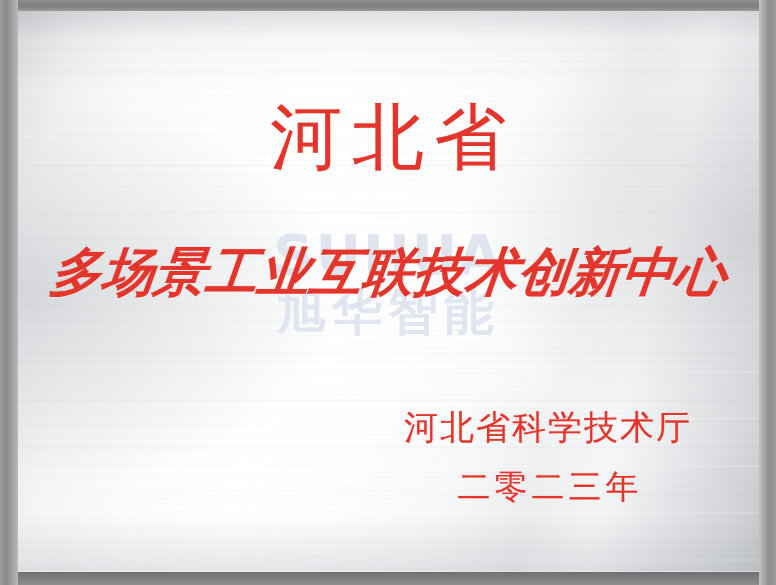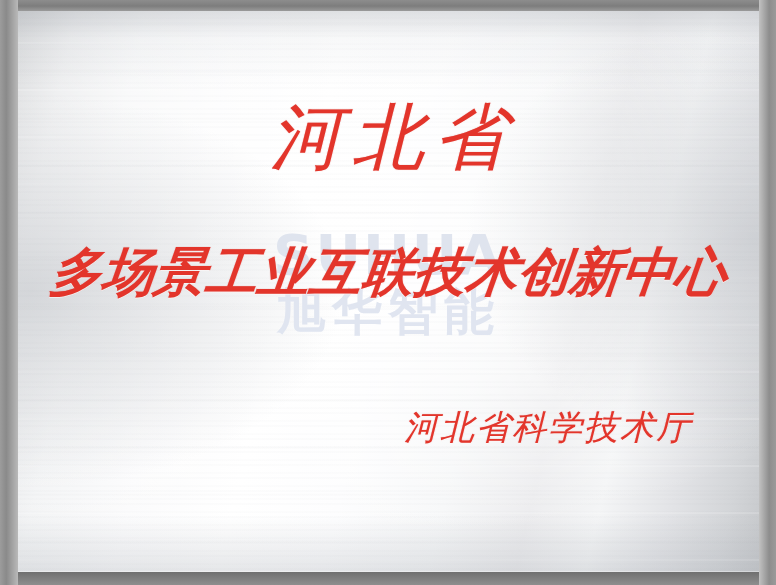--- a/index.html
+++ b/index.html
@@ -156,21 +156,20 @@
   }
 
   
   .red {
     color: #e3352b;
     white-space: nowrap;
     user-select: none;
     text-shadow:
       0 1px 0 rgba(255,255,255,0.65),
       0 0 1px rgba(196,30,24,0.55);
-    font-style: italic;
   }
 
   .title {
     position: absolute;
     left: 0;
     top: 88px;
     width: 744px;
     text-align: center;
     font-size: 72px;
     line-height: 80px;
@@ -232,20 +231,21 @@
       <div class="wm-latin">SUHUA</div>
       <div class="wm-cn">旭华智能</div>
     </div>
 
     <div class="title red">河北省</div>
 
     <div class="headline red">多场景工业互联技术创新中心</div>
 
     <div class="sign-block">
       <div class="sign-org red">河北省科学技术厅</div>
+      <div class="sign-year red">二零二三年</div>
     </div>
 
     <div class="bevel"></div>
   </div>
 
   <div class="frame-top"></div>
   <div class="frame-bottom"></div>
   <div class="frame-left"></div>
   <div class="frame-right"></div>
 

